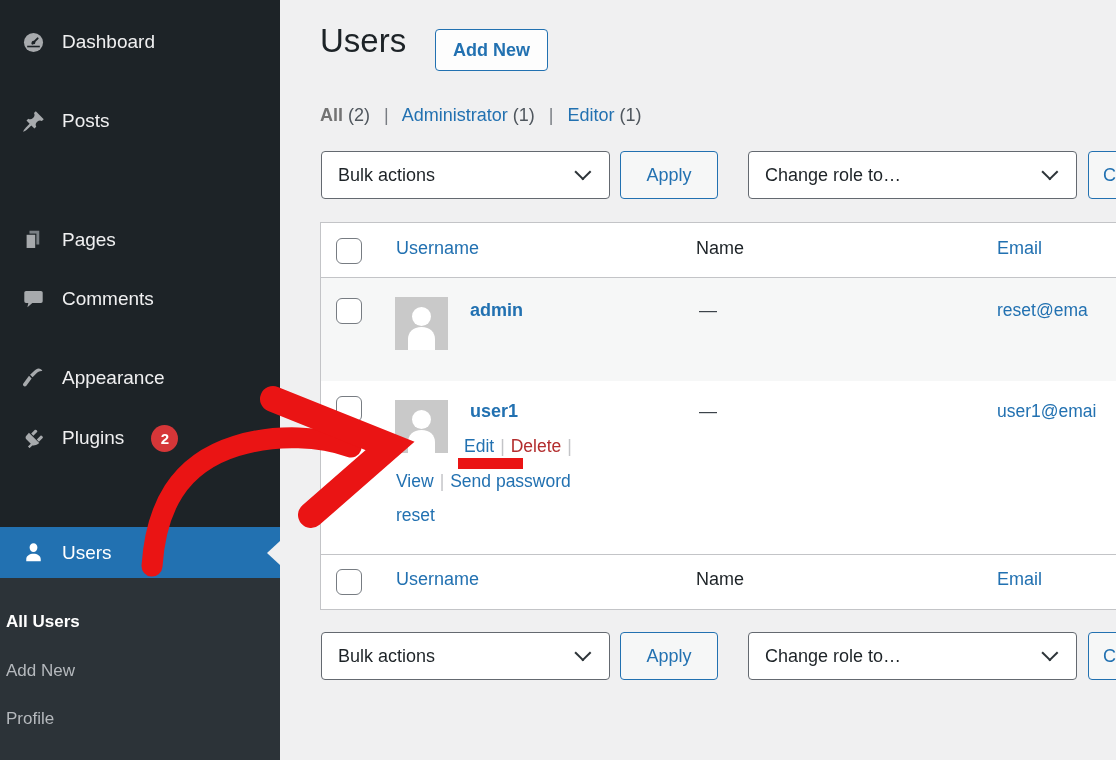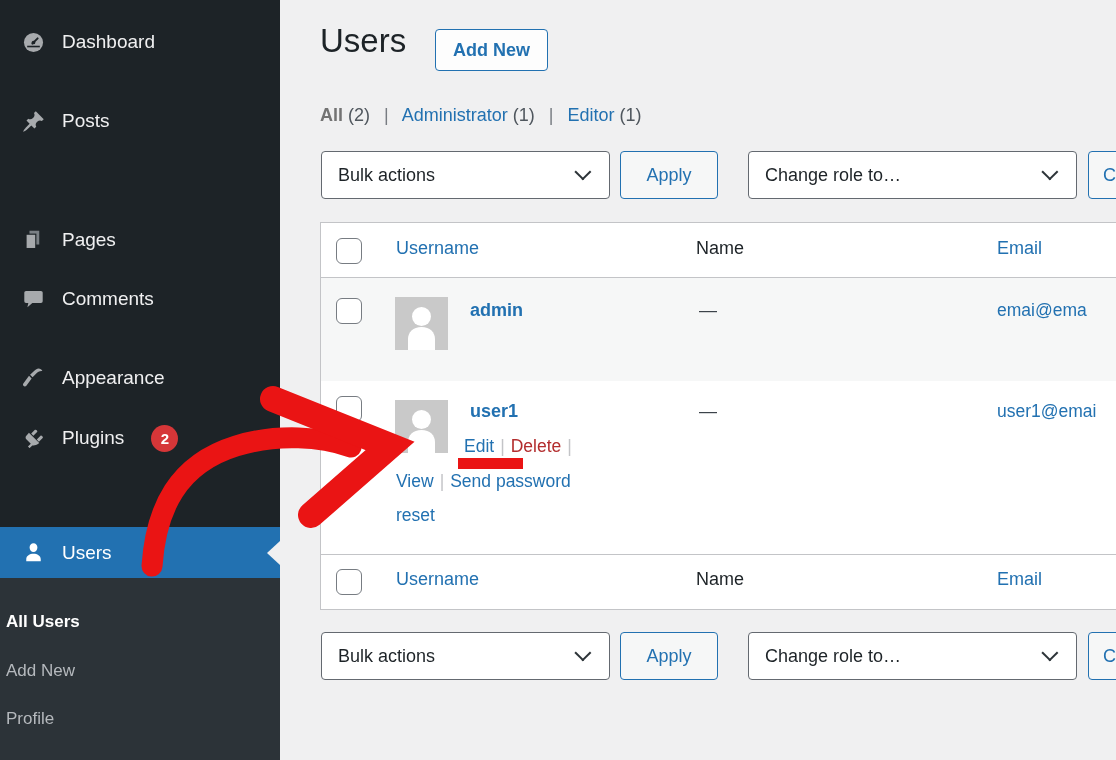--- a/index.html
+++ b/index.html
@@ -195,21 +195,21 @@
       <div class="t-row t-admin">
         <span class="cb" style="top:20px"></span>
         <span class="avatar">
           <svg width="53" height="53" viewBox="0 0 53 53">
               <circle cx="26.5" cy="19.5" r="9.5" fill="#fff"></circle>
               <path d="M26.5 30c-8.5 0-13.5 5.5-13.5 12v11h27V42c0-6.5-5-12-13.5-12z" fill="#fff"></path>
             </svg>
         </span>
         <span class="uname" style="top:22px">admin</span>
         <span class="dash" style="top:22px">—</span>
-        <span class="email" style="top:22px">emai@ema</span>
+        <span class="email" style="top:22px">reset@ema</span>
       </div>
 
       <div class="t-row t-user1">
         <span class="cb" style="top:15px"></span>
         <span class="avatar">
           <svg width="53" height="53" viewBox="0 0 53 53">
               <circle cx="26.5" cy="19.5" r="9.5" fill="#fff"></circle>
               <path d="M26.5 30c-8.5 0-13.5 5.5-13.5 12v11h27V42c0-6.5-5-12-13.5-12z" fill="#fff"></path>
             </svg>
         </span>

